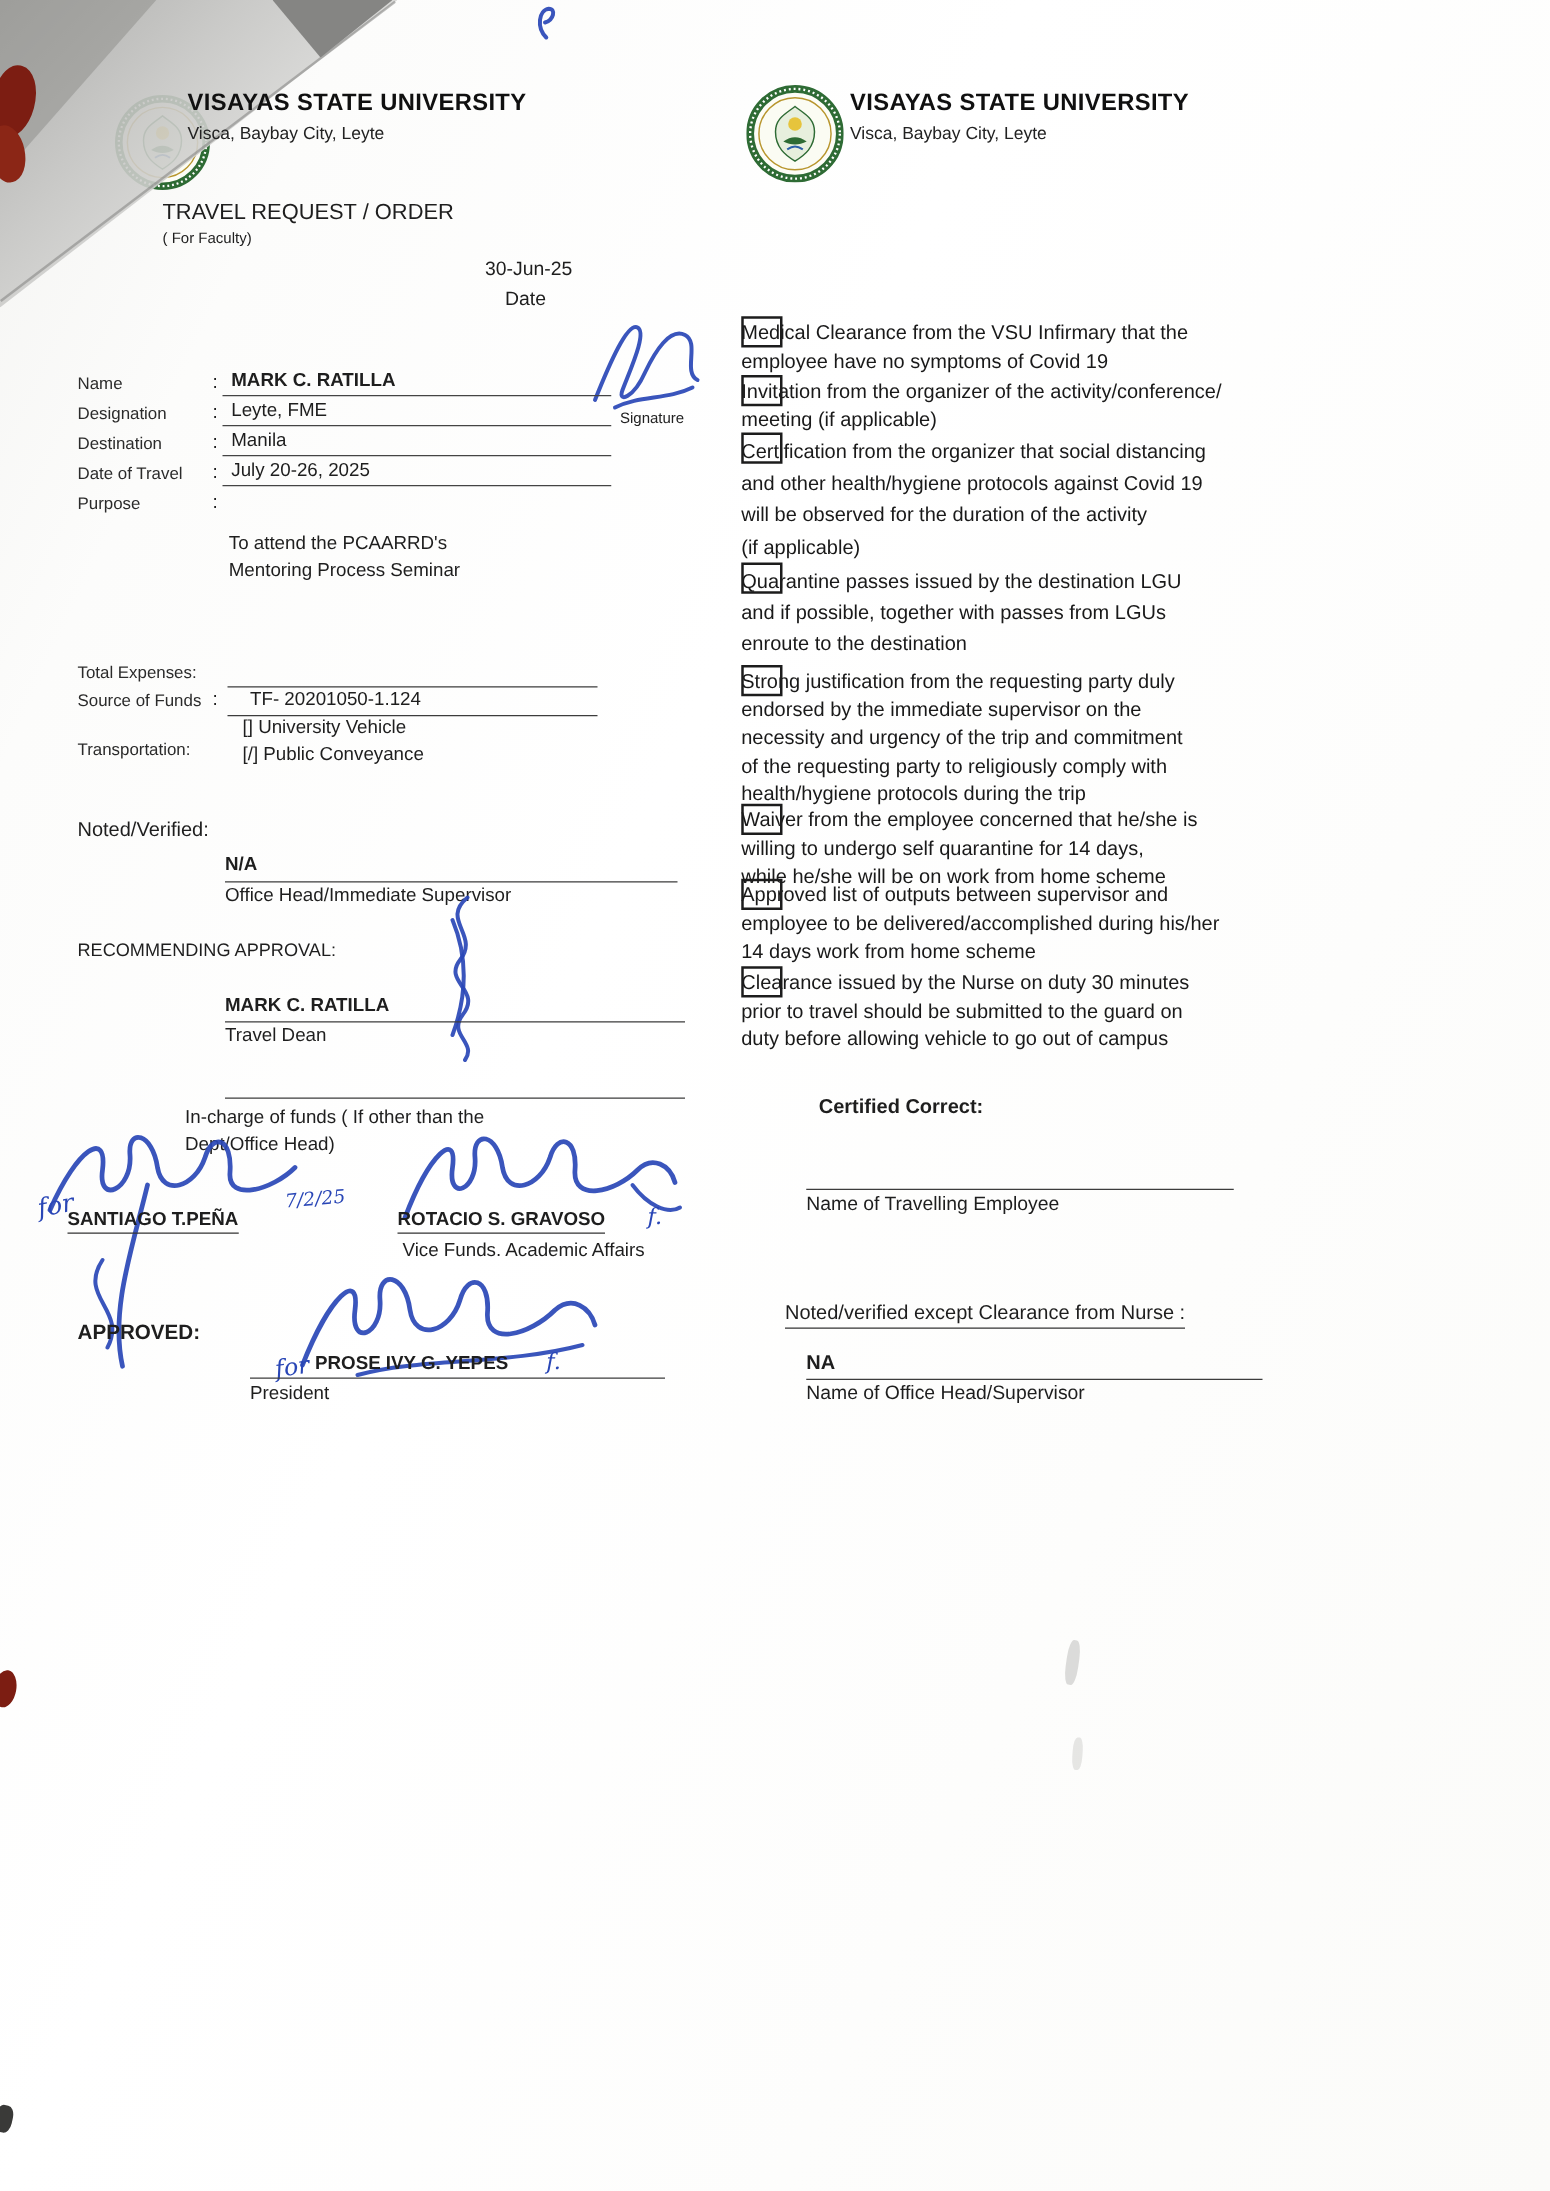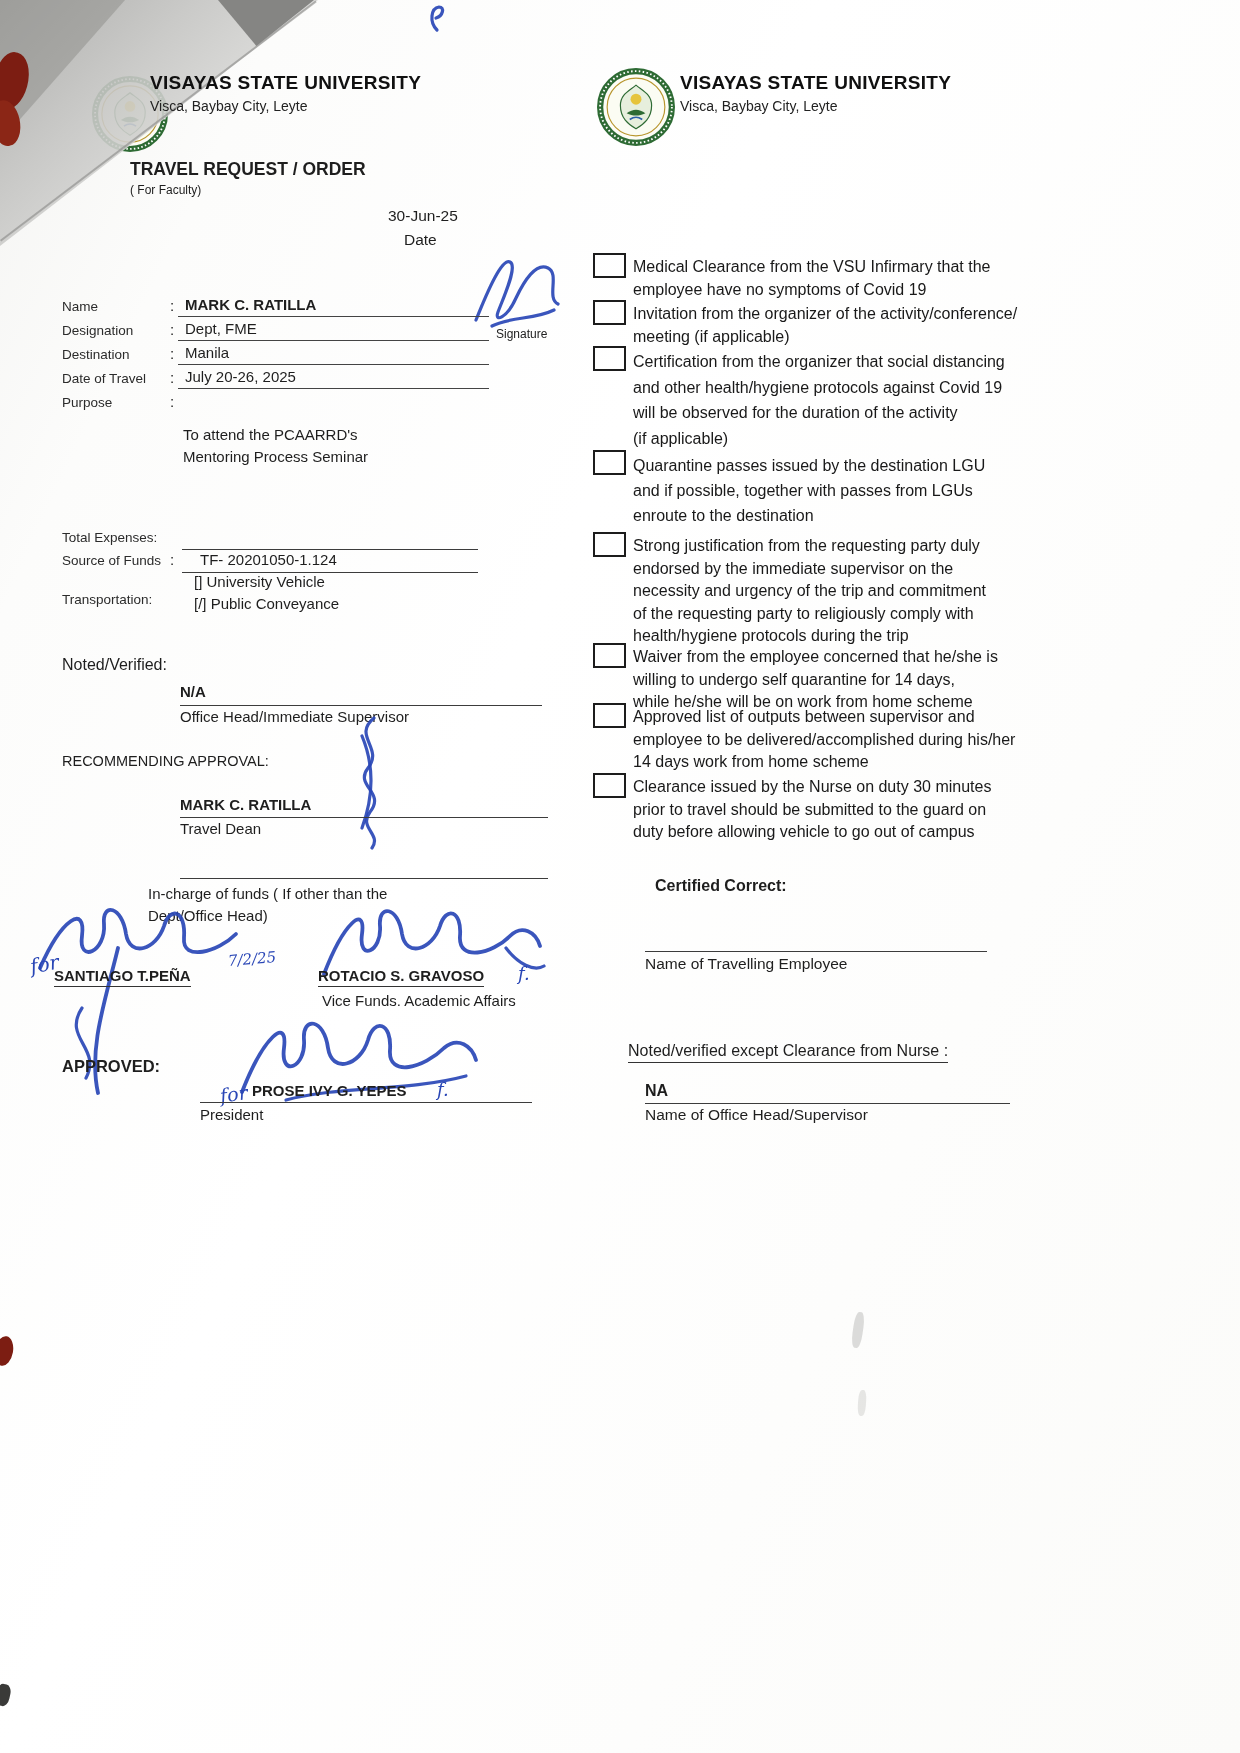--- a/index.html
+++ b/index.html
@@ -7,42 +7,42 @@
         background:linear-gradient(115deg,#f4f4f2 0%,#fcfcfb 14%,#ffffff 40%,#fbfbf9 100%);
         font-family:"Liberation Sans",sans-serif;color:#1e1e1e;}
   .abs{position:absolute;}
   .center{text-align:left;}
   .pre{white-space:pre-line;}
   .bold{font-weight:bold;}
 
   
   .uni-name{font-size:19px;font-weight:bold;letter-spacing:.3px;color:#101010;}
   .uni-addr{font-size:14px;color:#222;margin-top:4px;}
-  .form-title{font-size:17.5px;font-weight:bold;}
+  .form-title{font-size:17.5px;font-weight:normal;}
   .form-sub{font-size:12px;margin-top:3px;}
 
   
   .small-val{font-size:15.5px;}
   .field-row{position:absolute;left:62px;width:480px;height:24px;}
   .f-label{position:absolute;left:0;top:3px;font-size:13.5px;color:#2b2b2b;}
   .f-colon{position:absolute;left:108px;top:1px;font-size:15px;}
   .f-value{position:absolute;left:116px;top:0;width:304px;font-size:15px;
            padding:0 0 3px 7px;border-bottom:1.5px solid #444;}
   .f-value.no-underline{border-bottom:none;}
   .line{position:absolute;border-top:1.6px solid #3c3c3c;height:0;}
   .cap15{font-size:15px;}
   .cap135{font-size:13.5px;color:#2b2b2b;}
   .sig-caption{font-size:12px;color:#222;}
 
   
   .chk-title{font-size:16.5px;font-weight:bold;line-height:24px;}
   .chk-wrap{position:absolute;left:593px;top:250px;width:452px;}
   .chk-item{position:absolute;left:0;width:452px;}
   .chk-box{position:absolute;left:0;top:-3px;width:29px;height:21px;border:2.6px solid #1c1c1c;background:transparent;}
-  .chk-text{margin-left:40px;font-size:16px;line-height:22.5px;white-space:pre-line;color:#191919;}
+  .chk-text{font-size:16px;line-height:22.5px;white-space:pre-line;color:#191919;}
 
   
   .ink{color:#2946b6;font-family:"DejaVu Serif",serif;font-style:italic;}
   svg.sig{position:absolute;overflow:visible;}
   svg.sig path{fill:none;stroke:#2946b6;stroke-width:3.2;stroke-linecap:round;opacity:.92;}
   svg.sig path.th{stroke-width:3.8;}
 
   
   .fold-main{position:absolute;left:0;top:0;width:318px;height:246px;opacity:.9;
      clip-path:polygon(0 0,100% 0,0 100%);
@@ -104,21 +104,21 @@
   <div class="abs sig-caption" style="left:496px;top:327px">Signature</div>
 
   <div class="field-row" style="top:296px">
     <span class="f-label">Name</span>
     <span class="f-colon">:</span>
     <span class="f-value bold">MARK C. RATILLA</span>
   </div>
   <div class="field-row" style="top:320px">
     <span class="f-label">Designation</span>
     <span class="f-colon">:</span>
-    <span class="f-value">Dept, FME</span>
+    <span class="f-value">Leyte, FME</span>
   </div>
   <div class="field-row" style="top:344px">
     <span class="f-label">Destination</span>
     <span class="f-colon">:</span>
     <span class="f-value">Manila</span>
   </div>
   <div class="field-row" style="top:368px">
     <span class="f-label">Date of Travel</span>
     <span class="f-colon">:</span>
     <span class="f-value">July 20-26, 2025</span>

